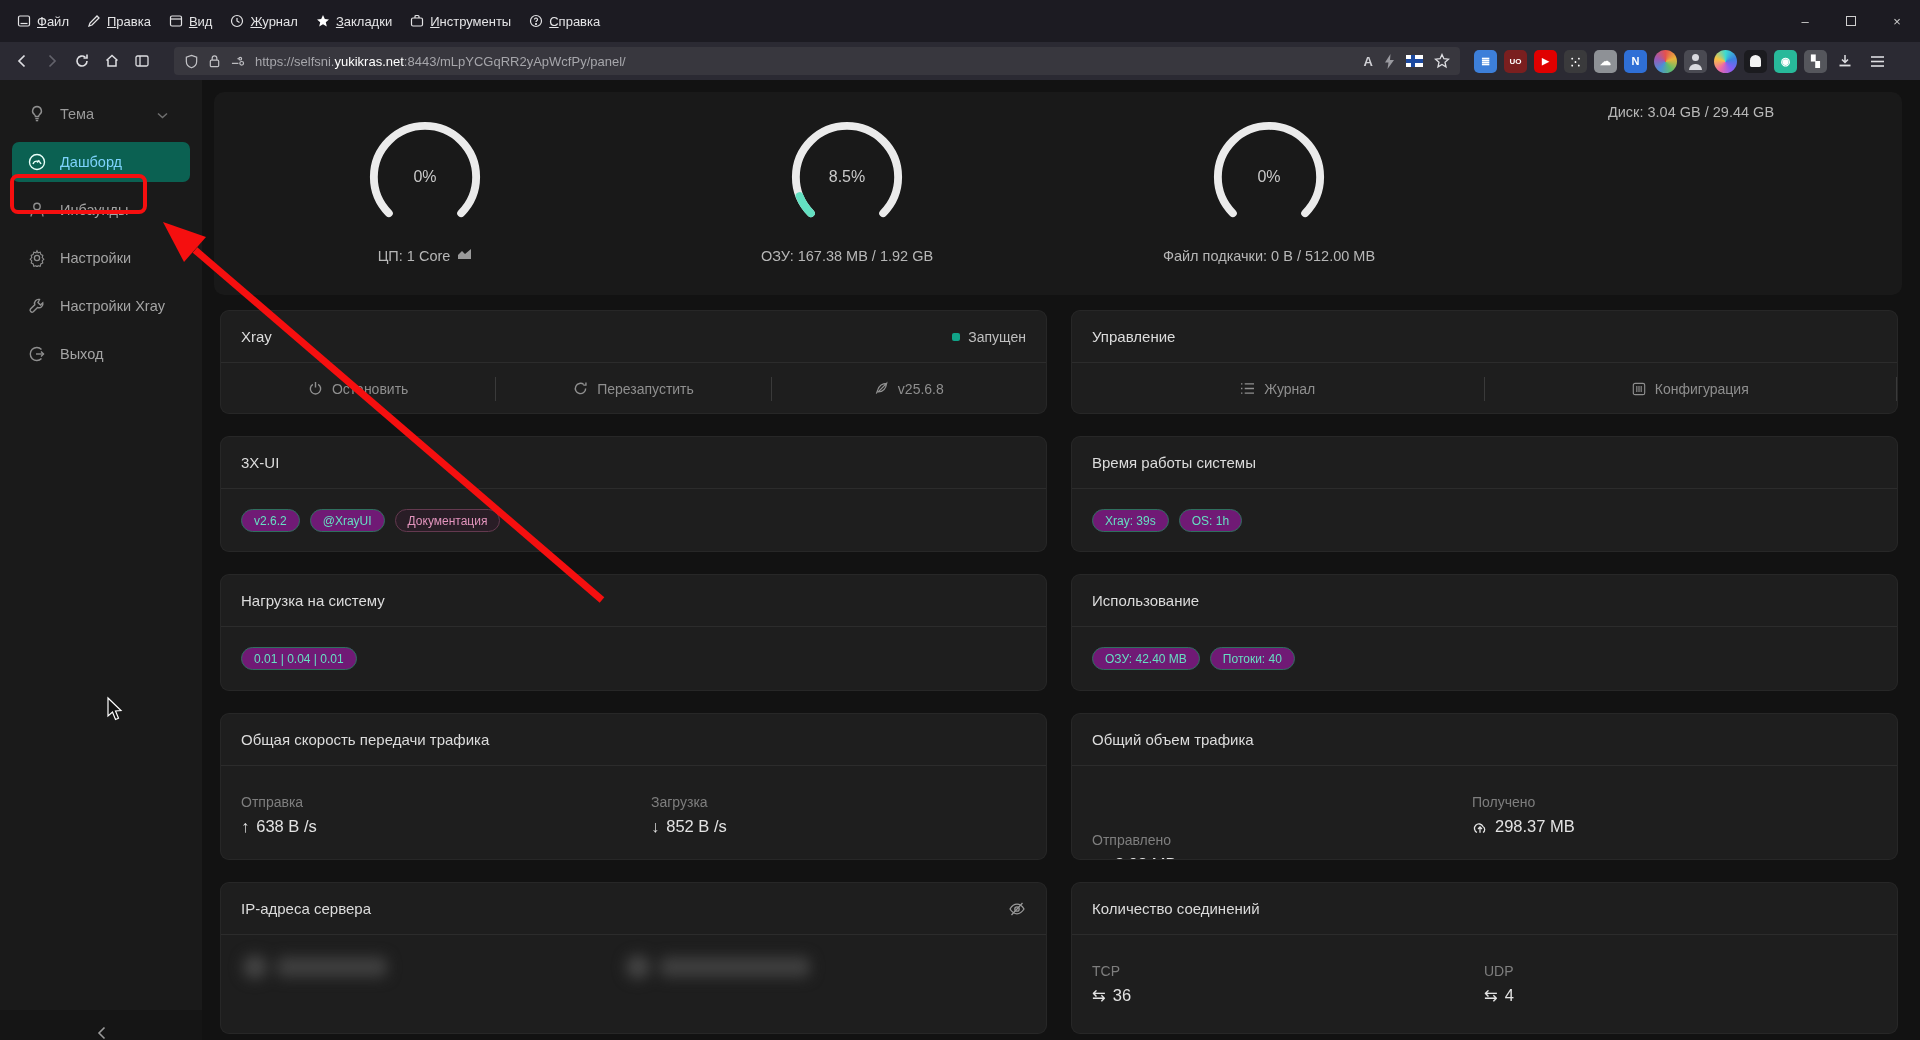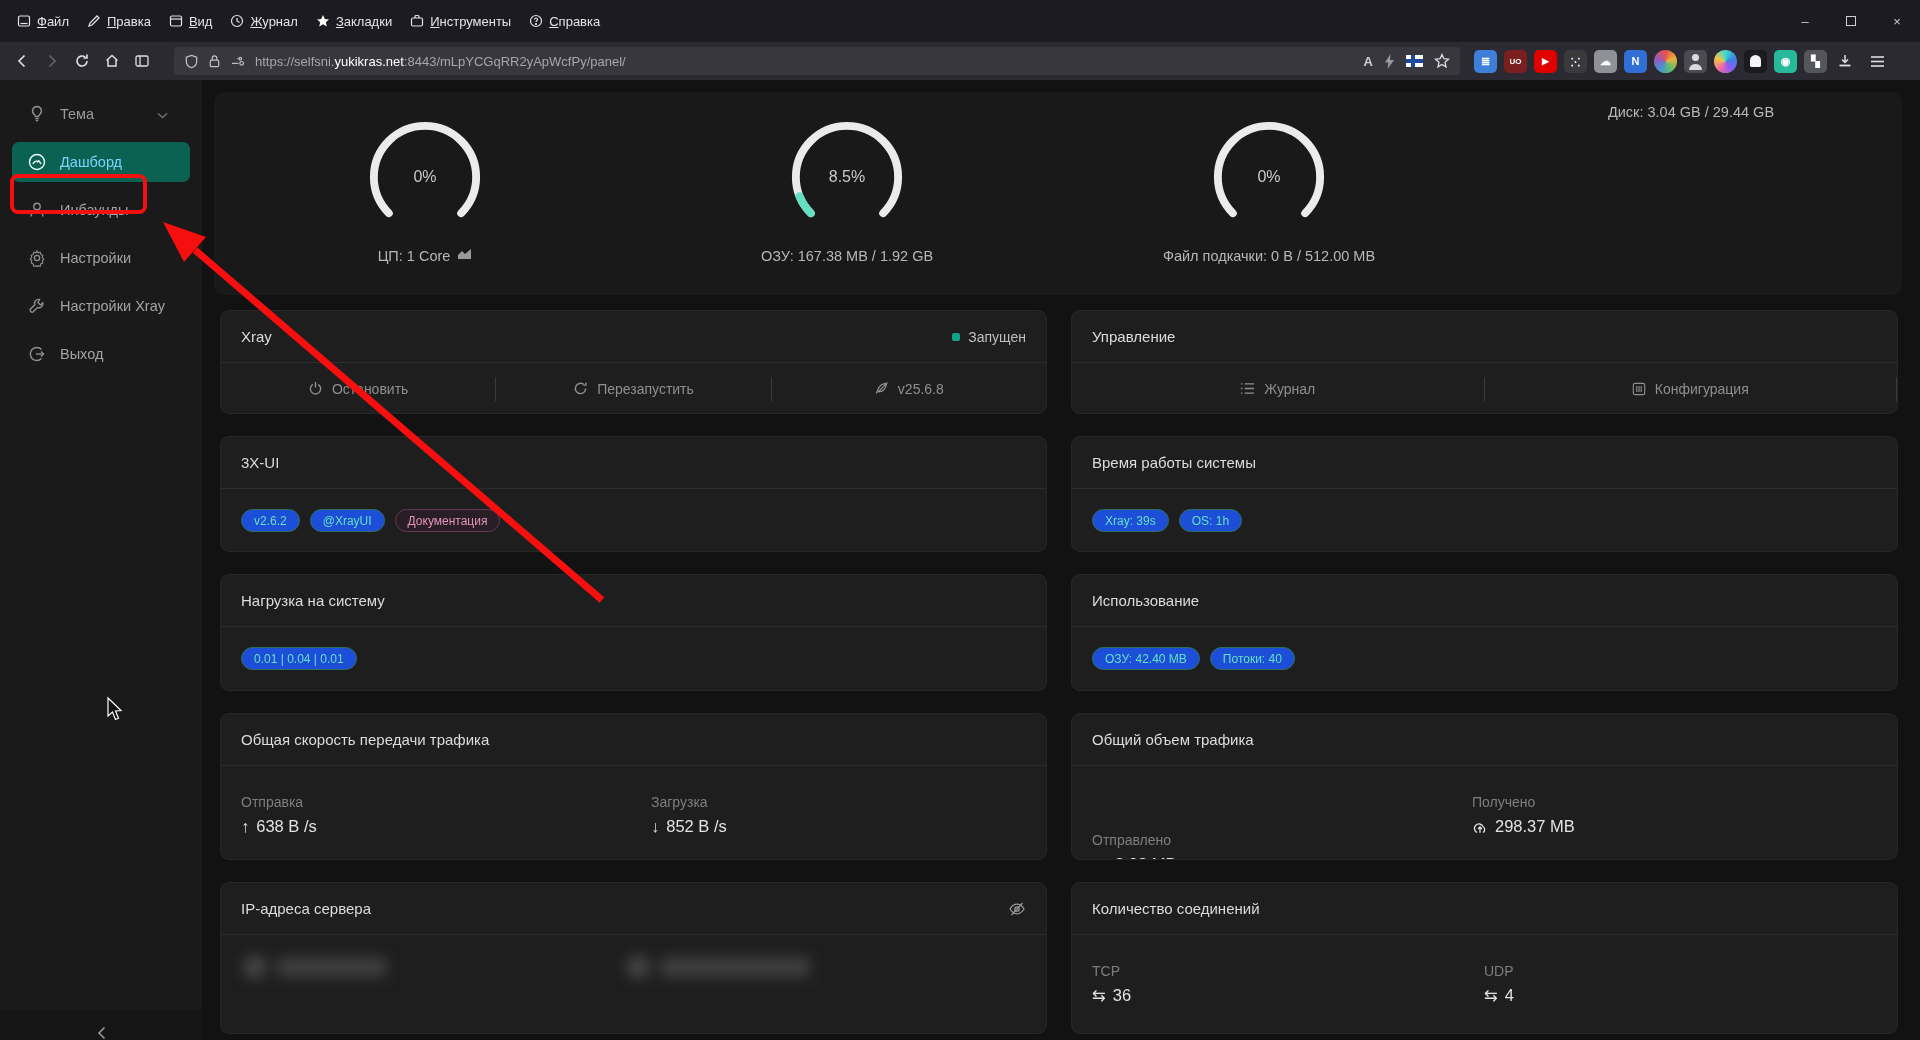--- a/index.html
+++ b/index.html
@@ -77,21 +77,21 @@
   .card-head { height:52px; display:flex; align-items:center; padding:0 20px;
     border-bottom:1px solid #2c2c2c; color:#dcdcdc; font-size:15px; }
   .head-right { margin-left:auto; display:flex; align-items:center; gap:8px; color:#bfbfbf; font-size:14px; }
   .status-dot { width:8px; height:8px; border-radius:2px; background:#11a388; display:inline-block; }
   .action-row { height:51px; display:flex; align-items:stretch; }
   .action { flex:1; display:flex; align-items:center; justify-content:center; gap:9px;
     color:#8f8f8f; font-size:14px; cursor:pointer; }
   .vdiv { width:1px; background:#3a3a3a; align-self:center; height:24px; }
   .badge-row { padding:0 20px; position:absolute; top:72px; display:flex; gap:10px; }
   .badge { height:23px; display:inline-flex; align-items:center; padding:0 12px; border-radius:12px;
-    font-size:12px; background:#1d4ed8; border:1px solid #2f6f5e; color:#66e0c2; white-space:nowrap; }
+    font-size:12px; background:#701a75; border:1px solid #2f6f5e; color:#66e0c2; white-space:nowrap; }
   .badge.pink { background:#291d26; border-color:#64394f; color:#e394bd; }
   .stat-col { position:absolute; }
   .stat-label { color:#7e7e7e; font-size:14px; }
   .stat-value { margin-top:7px; color:#e3e3e3; font-size:16.5px; display:flex; align-items:center; gap:7px; }
   .blur-blob { position:absolute; top:72px; display:flex; align-items:center; gap:10px; filter:blur(7px); }
   .blur-blob .bcirc { width:24px; height:24px; border-radius:50%; background:#454545; }
   .blur-blob .bbar { height:20px; border-radius:6px; background:#404040; }
 
   
   .red-box { position:absolute; left:10px; top:174px; width:137px; height:40px;

